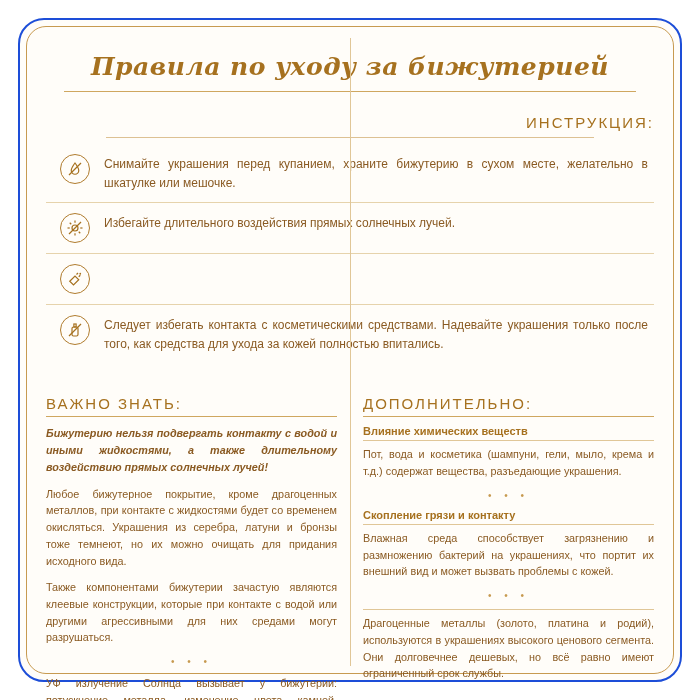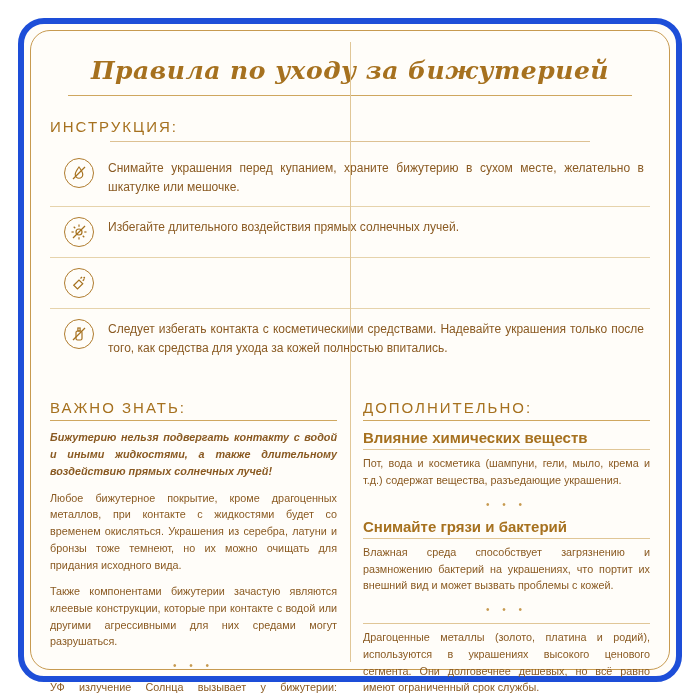--- a/index.html
+++ b/index.html
@@ -8,21 +8,21 @@
     background:#ffffff;
     font-family:"Liberation Sans", sans-serif;
     color:#8a5a22;
     overflow:hidden;
   }
   .card{
     position:absolute;
     left:18px;top:18px;
     width:664px;height:664px;
     box-sizing:border-box;
-    border:6px solid #1d4ed8;
+    border:2px solid #1d4ed8;
     border-radius:26px;
     background:#fffdf9;
   }
   .card:before{
     content:"";
     position:absolute;
     left:6px;top:6px;right:6px;bottom:6px;
     border:1px solid #c79a50;
     border-radius:20px;
     pointer-events:none;
@@ -48,21 +48,21 @@
     margin:10px 18px 0 18px;
   }
   .section-head{
     font-size:15px;
     letter-spacing:2px;
     color:#a6711f;
     text-transform:uppercase;
     margin:18px 0 4px 0;
     font-weight:normal;
   }
-  .instr-head{ text-align:left; margin-top:22px;}
+  .instr-head{ text-align:right; margin-top:22px;}
   .instr-rule{height:1px;background:#ddc193;margin:6px 60px 4px 60px;}
 
   .instr-list{margin-top:6px;}
   .instr-item{
     display:flex;
     align-items:flex-start;
     padding:10px 6px 10px 14px;
   }
   .instr-item + .instr-item{border-top:1px solid #e6d3ac;}
   .ibadge{
@@ -101,21 +101,21 @@
   }
   .para.bold{font-weight:bold;font-style:italic;}
   .dots{
     text-align:center;
     letter-spacing:5px;
     color:#c79a50;
     font-size:10px;
     margin:2px 0 8px 0;
   }
   .sub{
-    font-size:15px;
+    font-size:11px;
     font-weight:bold;
     color:#a6711f;
     margin:0 0 3px 0;
   }
   .sub-rule{height:1px;background:#e0c697;margin:0 0 5px 0;}
   .vsep{
     position:absolute;
     left:50%;
     top:0;bottom:0;
     width:1px;
@@ -204,21 +204,21 @@
         <div class="col-rule"></div>
 
         <div>
           <div class="sub">Влияние химических веществ</div>
           <div class="sub-rule"></div>
           <p class="para">Пот, вода и косметика (шампуни, гели, мыло, крема и т.д.) содержат вещества, разъедающие украшения.</p>
         </div>
         <div class="dots">• • •</div>
 
         <div>
-          <div class="sub">Снимайте грязи и бактерий</div>
+          <div class="sub">Скопление грязи и контакту</div>
           <div class="sub-rule"></div>
           <p class="para">Влажная среда способствует загрязнению и размножению бактерий на украшениях, что портит их внешний вид и может вызвать проблемы с кожей.</p>
         </div>
         <div class="dots">• • •</div>
 
         <div>
           <div class="sub-rule"></div>
           <p class="para">Драгоценные металлы (золото, платина и родий), используются в украшениях высокого ценового сегмента. Они долговечнее дешевых, но всё равно имеют ограниченный срок службы.</p>
         </div>
 

